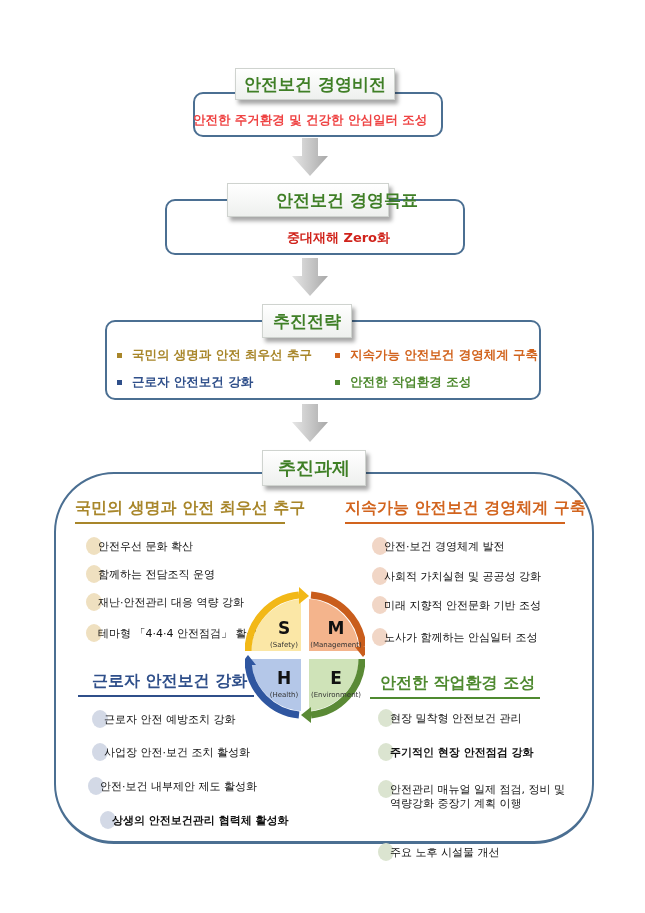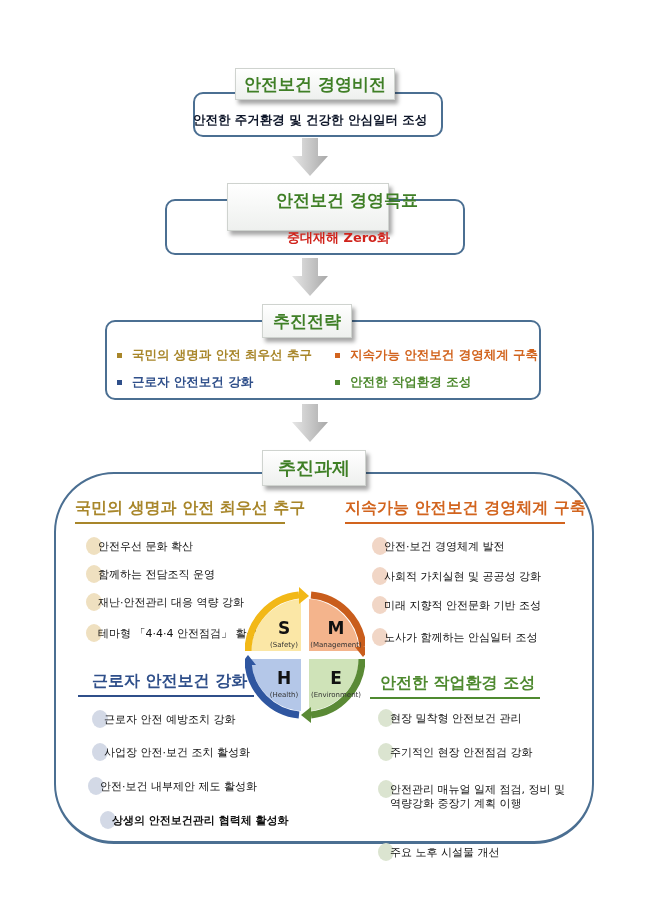--- a/index.html
+++ b/index.html
@@ -20,35 +20,35 @@
   .she-letter { position:absolute; font-weight:bold; font-size:17px; color:#111; text-align:center; width:50px; }
   .she-sub { position:absolute; font-size:7px; color:#333; text-align:center; width:60px; }
 </style>
 </head>
 <body>
 
 <div class="box" style="left:193px;top:92px;width:250px;height:45px;"></div>
 <div class="tag" style="left:235px;top:68px;width:160px;height:32px;line-height:30px;font-size:17px;">
   <span>안전보건 경영비전</span>
 </div>
-<div class="abs" style="left:193px;top:112px;width:218px;text-align:center;font-size:12.5px;font-weight:bold;color:#0f172a;white-space:nowrap;">안전한 주거환경 및 건강한 안심일터 조성</div>
+<div class="abs" style="left:193px;top:112px;width:218px;text-align:center;font-size:12.5px;font-weight:bold;color:#ef4444;white-space:nowrap;">안전한 주거환경 및 건강한 안심일터 조성</div>
 
 <svg class="arrow" style="left:290px;top:136px;" viewBox="0 0 40 42">
   <defs>
       <linearGradient id="ag" x1="0" x2="1">
         <stop offset="0" stop-color="#e6e6e6"></stop>
         <stop offset="0.5" stop-color="#c8c8c8"></stop>
         <stop offset="1" stop-color="#a8a8a8"></stop>
       </linearGradient>
     </defs>
   <polygon points="12,2 28,2 28,20 38,20 20,40 2,20 12,20" fill="url(#ag)"></polygon>
 </svg>
 
 <div class="box" style="left:165px;top:199px;width:300px;height:56px;"></div>
-<div class="tag" style="left:227px;top:183px;width:162px;height:48px;line-height:32px;font-size:17px;padding-left:48px;">
+<div class="tag" style="left:227px;top:183px;width:162px;height:34px;line-height:32px;font-size:17px;padding-left:48px;">
   <span>안전보건 경영목표</span>
 </div>
 <div class="abs" style="left:165px;top:229px;width:347px;text-align:center;font-size:13px;font-weight:bold;color:#d0231b;white-space:nowrap;">중대재해 Zero화</div>
 
 <svg class="arrow" style="left:290px;top:256px;" viewBox="0 0 40 42">
   <polygon points="12,2 28,2 28,20 38,20 20,40 2,20 12,20" fill="url(#ag)"></polygon>
 </svg>
 
 <div class="box" style="left:105px;top:320px;width:436px;height:80px;"></div>
 <div class="tag" style="left:262px;top:304px;width:90px;height:34px;line-height:32px;font-size:17px;">
@@ -89,21 +89,21 @@
 <div class="item" style="left:378px;top:631px;"><span class="dot" style="background:#f1d6c6;"></span><span class="t">노사가 함께하는 안심일터 조성</span></div>
 
 <div class="sec-title" style="left:78px;top:671px;color:#2f4f8a;border-bottom:2px solid #2f4f8a;width:162px;padding-left:14px;">근로자 안전보건 강화</div>
 <div class="item" style="left:98px;top:713px;"><span class="dot" style="background:#d3d9e6;"></span><span class="t">근로자 안전 예방조치 강화</span></div>
 <div class="item" style="left:98px;top:746px;"><span class="dot" style="background:#d3d9e6;"></span><span class="t">사업장 안전·보건 조치 활성화</span></div>
 <div class="item" style="left:94px;top:780px;"><span class="dot" style="background:#d3d9e6;"></span><span class="t">안전·보건 내부제안 제도 활성화</span></div>
 <div class="item" style="left:106px;top:814px;font-weight:bold;"><span class="dot" style="background:#d3d9e6;"></span><span class="t">상생의 안전보건관리 협력체 활성화</span></div>
 
 <div class="sec-title" style="left:370px;top:673px;color:#4f8a30;border-bottom:2px solid #4f8a30;width:160px;padding-left:10px;">안전한 작업환경 조성</div>
 <div class="item" style="left:384px;top:712px;"><span class="dot" style="background:#dbe4d0;"></span><span class="t">현장 밀착형 안전보건 관리</span></div>
-<div class="item" style="left:384px;top:746px;"><span class="dot" style="background:#dbe4d0;"></span><span class="t">주기적인 현장 안전점검 강화</span></div>
+<div class="item" style="left:384px;top:746px;font-weight:bold;"><span class="dot" style="background:#dbe4d0;"></span><span class="t">주기적인 현장 안전점검 강화</span></div>
 <div class="item" style="left:384px;top:783px;"><span class="dot" style="background:#dbe4d0;"></span><span class="t">안전관리 매뉴얼 일제 점검, 정비 및</span></div>
 <div class="item" style="left:384px;top:797px;"><span class="t">역량강화 중장기 계획 이행</span></div>
 <div class="item" style="left:384px;top:846px;"><span class="dot" style="background:#dbe4d0;"></span><span class="t">주요 노후 시설물 개선</span></div>
 
 <svg class="abs" style="left:245px;top:585px;" width="120" height="160" viewBox="0 0 120 160">
 
   <path d="M56,14 A54,54 0 0,0 6,66 L56,66 Z" fill="#fbe7a6"></path>
   <path d="M64,14 A54,54 0 0,1 114,66 L64,66 Z" fill="#f4b48c"></path>
   <path d="M6,74 A54,54 0 0,0 56,126 L56,74 Z" fill="#b4c7e8"></path>
   <path d="M114,74 A54,54 0 0,1 64,126 L64,74 Z" fill="#cfe3b8"></path>

